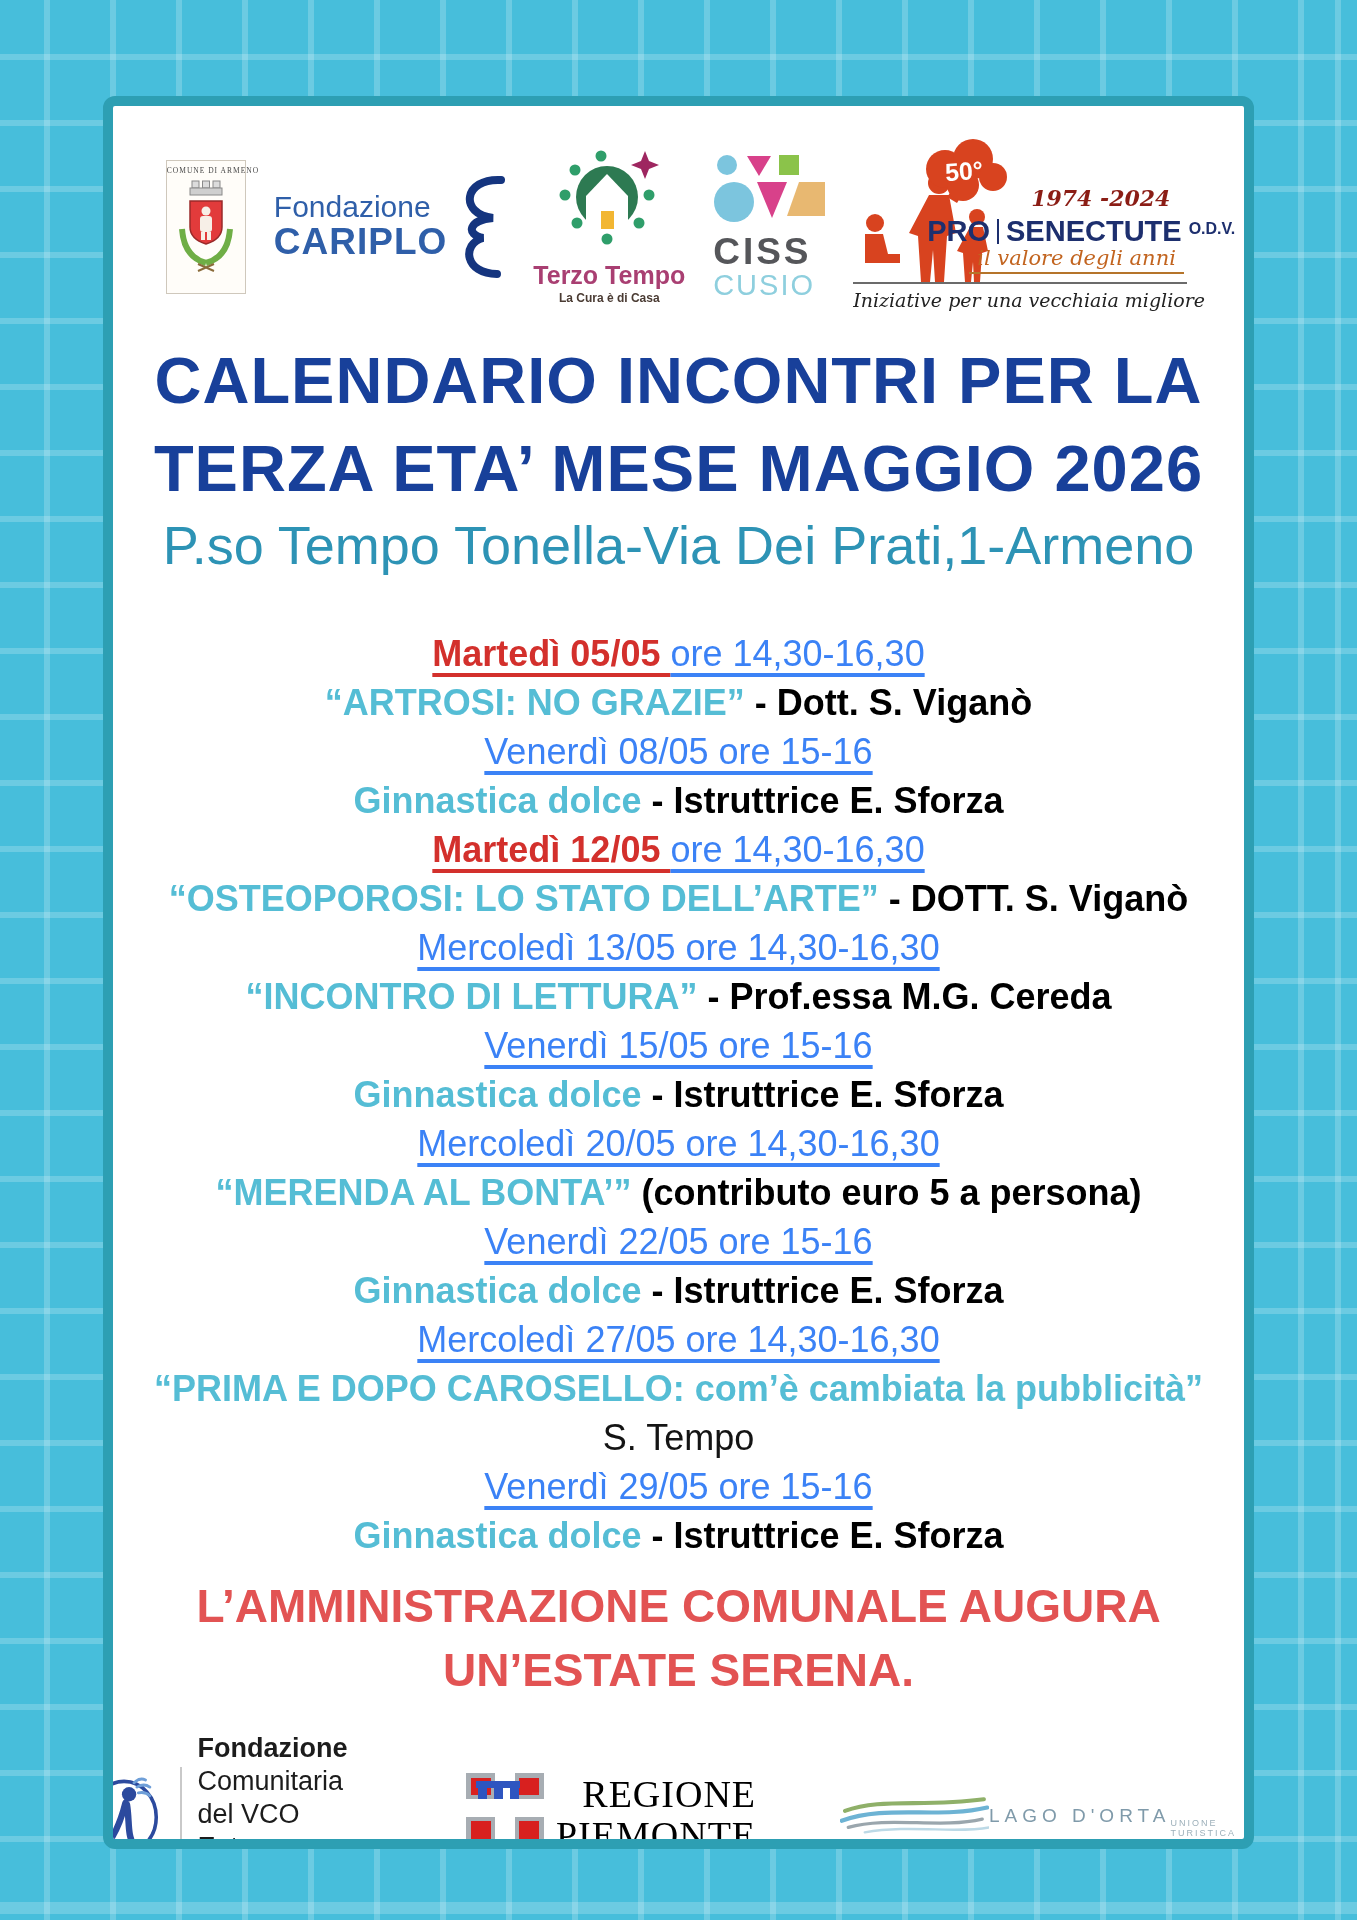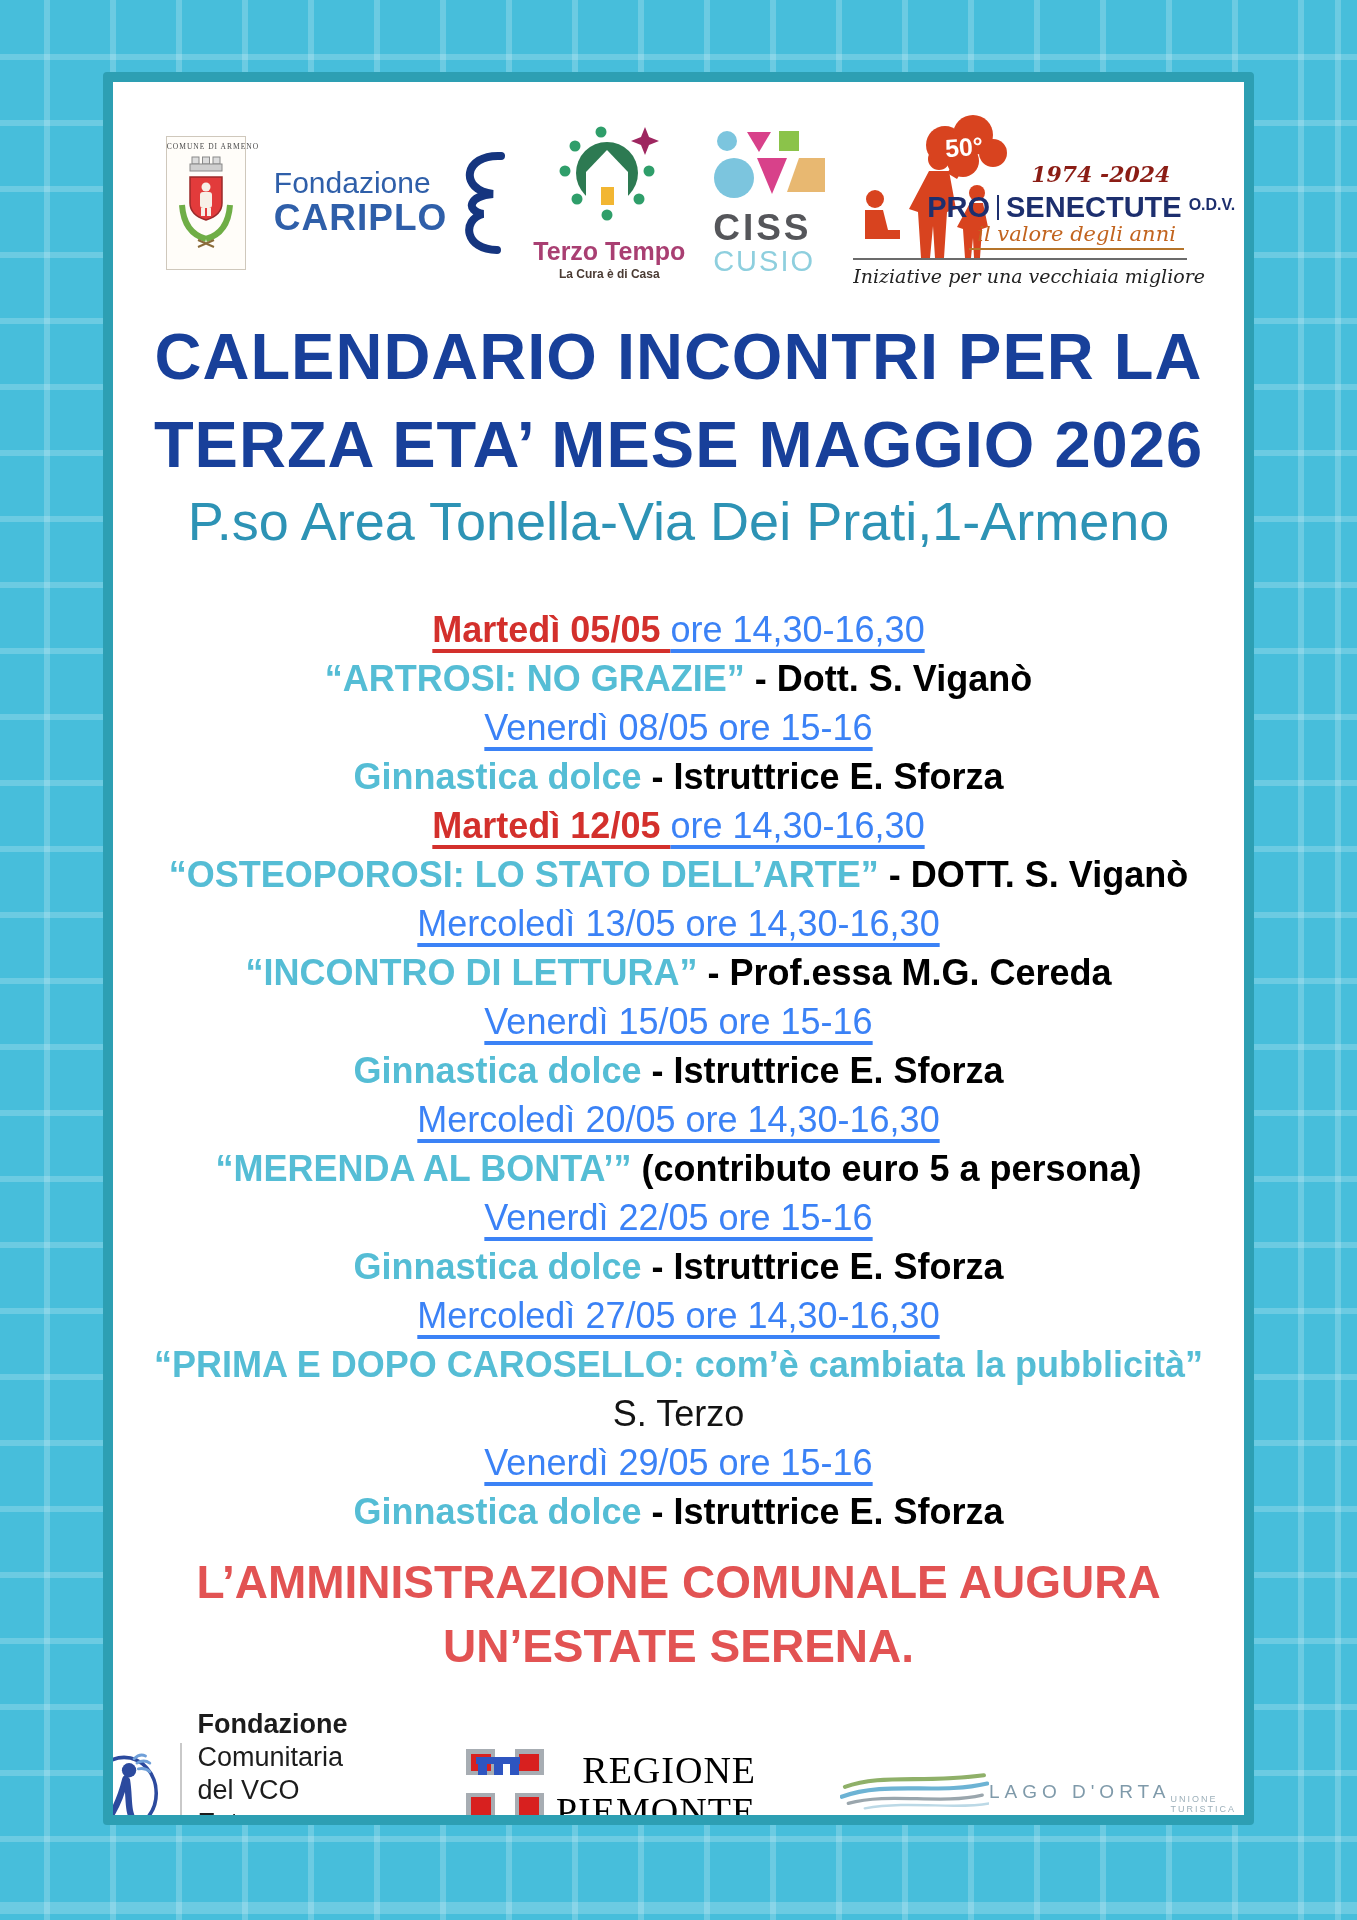--- a/index.html
+++ b/index.html
@@ -6,22 +6,22 @@
   body{
     width:1357px;height:1920px;position:relative;overflow:hidden;
     font-family:"Liberation Sans",sans-serif;
     background-color:#47bedb;
     background-image:
       repeating-linear-gradient(0deg, rgba(255,255,255,0.20) 0 6px, transparent 6px 66px),
       repeating-linear-gradient(90deg, rgba(255,255,255,0.20) 0 6px, transparent 6px 66px);
     background-position:-22px -12px;
   }
   .card{
-    position:absolute;left:103px;top:72px;width:1151px;height:1753px;
-    background:#ffffff;border:10px solid #2d9fb3;border-radius:4px;
+    position:absolute;left:103px;top:96px;width:1151px;height:1753px;
+    background:#ffffff;border:10px solid #2d9fb3;border-radius:12px;
     box-sizing:border-box;overflow:hidden;
   }
   
   .header{display:flex;justify-content:center;align-items:center;gap:28px;margin-top:18px;height:205px;}
   .stemma{width:78px;height:132px;border:1px solid #cfc8bc;background:#fffdf9;text-align:center;flex:none;}
   .stemma-caption{font-family:"Liberation Serif",serif;font-size:7.5px;letter-spacing:1px;color:#4a4a4a;padding-top:5px;white-space:nowrap;}
   .cariplo{display:flex;align-items:center;gap:6px;flex:none;}
   .cariplo-text{text-align:left;color:#2f5fa9;line-height:1.05;}
   .cariplo-l1{font-size:30px;font-weight:400;}
   .cariplo-l2{font-size:37px;font-weight:700;letter-spacing:1px;}
@@ -163,41 +163,41 @@
       <div class="ps-line"></div>
       <div class="ps-tagline">Iniziative per una vecchiaia migliore</div>
     </div>
 
   </div>
 
   <div class="title">
     <div>CALENDARIO INCONTRI PER LA</div>
     <div>TERZA ETA’ MESE MAGGIO 2026</div>
   </div>
-  <div class="subtitle">P.so Area Tonella-Via Dei Prati,1-Armeno</div>
+  <div class="subtitle">P.so Tempo Tonella-Via Dei Prati,1-Armeno</div>
 
   <div class="events">
 
     <div class="line"><span class="ev-date-red u">Martedì 05/05 </span><span class="ev-date u">ore 14,30-16,30</span></div>
     <div class="line"><span class="ev-title">“ARTROSI: NO GRAZIE”</span><span class="ev-rest"> - Dott. S. Viganò</span></div>
     <div class="line"><span class="ev-date u">Venerdì 08/05 ore 15-16</span></div>
     <div class="line"><span class="ev-title">Ginnastica dolce</span><span class="ev-rest"> - Istruttrice E. Sforza</span></div>
     <div class="line"><span class="ev-date-red u">Martedì 12/05 </span><span class="ev-date u">ore 14,30-16,30</span></div>
     <div class="line"><span class="ev-title">“OSTEOPOROSI: LO STATO DELL’ARTE”</span><span class="ev-rest">  - DOTT. S. Viganò</span></div>
     <div class="line"><span class="ev-date u">Mercoledì 13/05 ore 14,30-16,30</span></div>
     <div class="line"><span class="ev-title">“INCONTRO DI LETTURA”</span><span class="ev-rest"> - Prof.essa M.G. Cereda</span></div>
     <div class="line"><span class="ev-date u">Venerdì 15/05 ore 15-16</span></div>
     <div class="line"><span class="ev-title">Ginnastica dolce</span><span class="ev-rest"> - Istruttrice E. Sforza</span></div>
     <div class="line"><span class="ev-date u">Mercoledì 20/05 ore 14,30-16,30</span></div>
     <div class="line"><span class="ev-title">“MERENDA AL BONTA’”</span><span class="ev-rest"> (contributo euro 5 a persona)</span></div>
     <div class="line"><span class="ev-date u">Venerdì 22/05 ore 15-16</span></div>
     <div class="line"><span class="ev-title">Ginnastica dolce</span><span class="ev-rest"> - Istruttrice E. Sforza</span></div>
     <div class="line"><span class="ev-date u">Mercoledì 27/05 ore 14,30-16,30</span></div>
     <div class="line"><span class="ev-title">“PRIMA E DOPO CAROSELLO: com’è cambiata la pubblicità”</span><span class="ev-rest"></span></div>
-    <div class="line"><span class="ev-plain">S. Terzo</span></div>
+    <div class="line"><span class="ev-plain">S. Tempo</span></div>
     <div class="line"><span class="ev-date u">Venerdì 29/05 ore 15-16</span></div>
     <div class="line"><span class="ev-title">Ginnastica dolce</span><span class="ev-rest"> - Istruttrice E. Sforza</span></div>
 
   </div>
 
   <div class="closing">
     <div>L’AMMINISTRAZIONE COMUNALE AUGURA</div>
     <div>UN’ESTATE SERENA.</div>
   </div>
 

